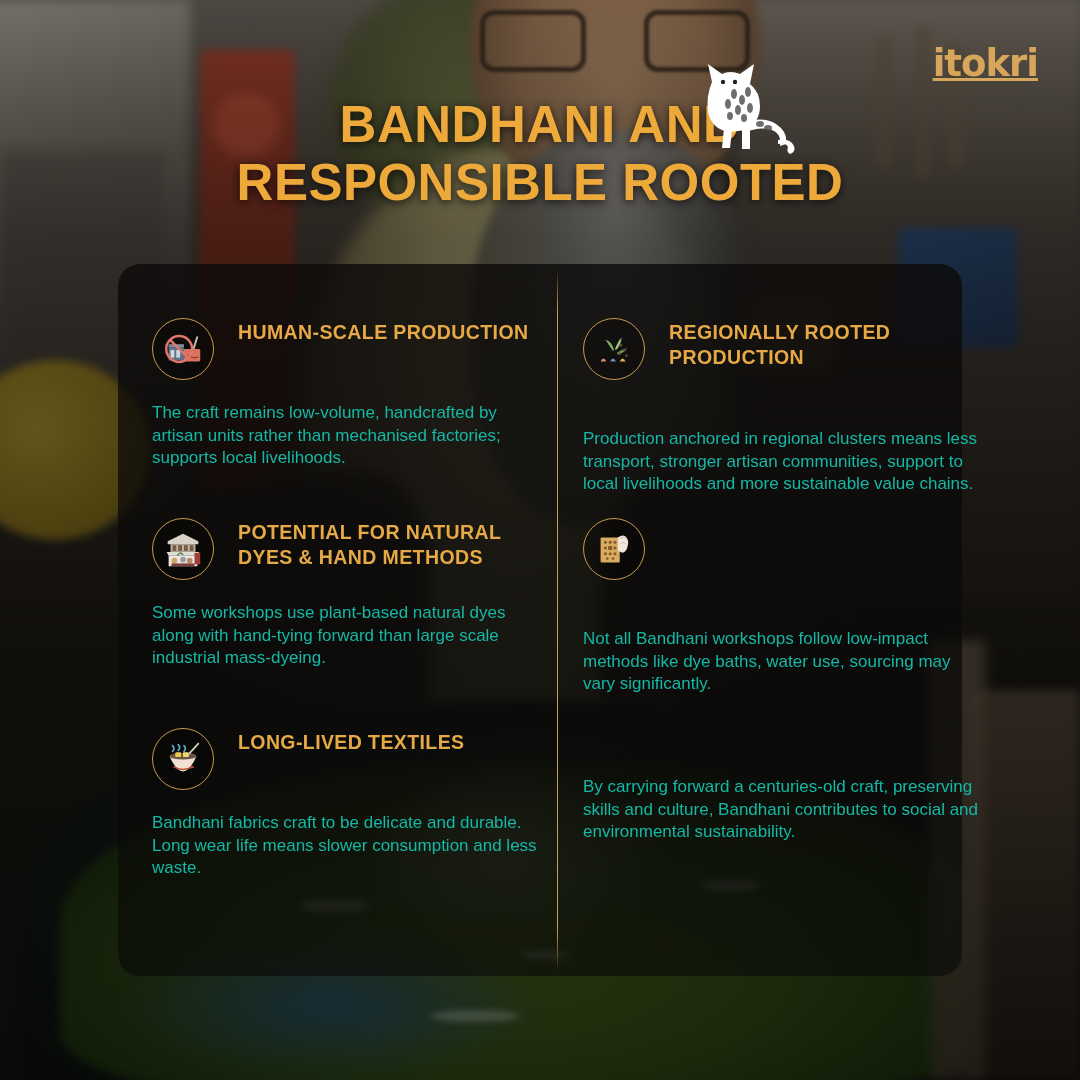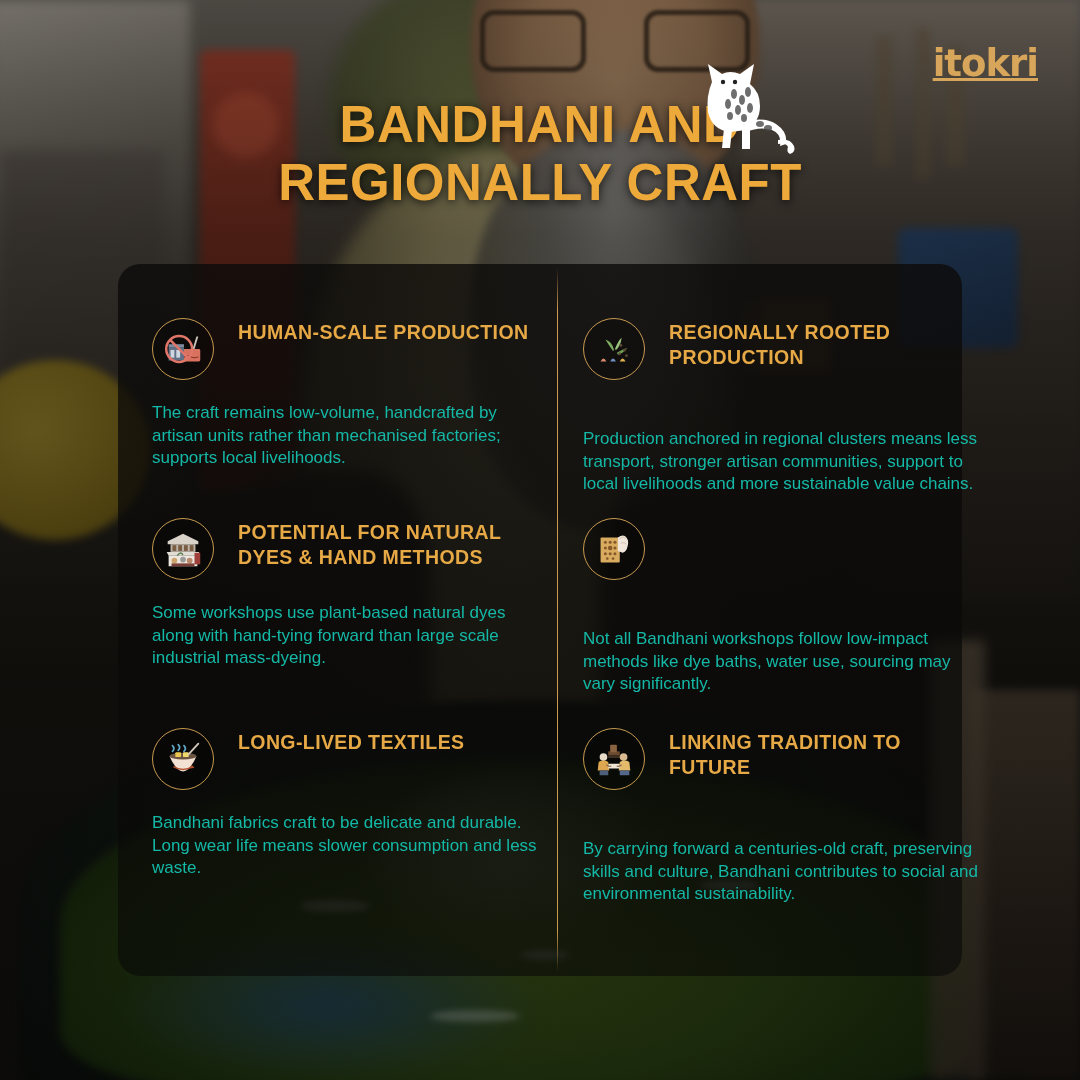--- a/index.html
+++ b/index.html
@@ -265,21 +265,21 @@
   <div class="bg-post2"></div>
   <div class="bg-shade"></div>
 </div>
 
 <div id="logo">
   <span class="logo-text">itokri</span>
 </div>
 
 <div id="title-wrap">
   <div class="title-line">BANDHANI AND</div>
-  <div class="title-line">REGIONALLY CRAFT</div>
+  <div class="title-line">RESPONSIBLE ROOTED</div>
 </div>
 
 <svg id="cat" viewBox="0 0 110 105">
   <g fill="#ffffff">
     <path d="M22 30 L18 12 L32 22 Q40 18 50 22 L64 12 L60 32 Q70 40 70 54 Q70 70 56 78 L40 80 Q22 78 18 60 Q16 44 22 30 Z"></path>
     <path d="M52 70 Q74 64 86 72 Q98 80 96 92 L90 94 Q92 82 82 78 Q70 74 56 80 Z"></path>
     <path d="M88 88 Q100 86 104 94 Q106 100 100 102 Q96 100 98 95 Q96 90 88 92 Z"></path>
     <path d="M34 76 L32 96 L40 96 L42 78 Z"></path>
     <path d="M52 78 L52 97 L60 97 L60 78 Z"></path>
   </g>
@@ -410,33 +410,14 @@
         <path d="M14 32 q10 6 20 0" stroke="#b5502f" stroke-width="1.6" fill="none"></path>
         <path d="M33 30 l3 3 l-4 1 Z" fill="#b5502f"></path>
       </svg>
     </div>
     <div class="card-title">LONG-LIVED TEXTILES</div>
   </div>
   <div class="card-body">Bandhani fabrics craft to be delicate and durable. Long wear life means slower consumption and less waste.</div>
 </div>
 
 <div class="card c5">
-  <div class="card-head">
-    <div class="icon-circle">
-      <svg viewBox="0 0 48 48" width="46" height="46">
-        <rect x="18" y="16" width="12" height="4" fill="#6b4a2d"></rect>
-        <rect x="20" y="9" width="7" height="8" rx="1" fill="#8a6440"></rect>
-        <rect x="18" y="20" width="14" height="3" fill="#3e2f22"></rect>
-        <circle cx="13" cy="22" r="4" fill="#e8dcc9"></circle>
-        <path d="M8 27 q5-3 10 0 l1 9 l-12 0 Z" fill="#dda64f"></path>
-        <path d="M9 36 l9 0 l0 5 l-9 0 Z" fill="#4d5f7a"></path>
-        <circle cx="34" cy="22" r="4" fill="#d9b98f"></circle>
-        <path d="M30 27 q5-3 10 0 l1 9 l-12 0 Z" fill="#e3bb6a"></path>
-        <path d="M30 36 l10 0 l0 5 l-10 0 Z" fill="#55688a"></path>
-        <rect x="18" y="29" width="12" height="5" rx="1" fill="#efe6d6"></rect>
-        <path d="M16 30 q4 3 5 1" stroke="#8a6a48" stroke-width="1.2" fill="none"></path>
-        <path d="M32 30 q-4 3 -5 1" stroke="#8a6a48" stroke-width="1.2" fill="none"></path>
-      </svg>
-    </div>
-    <div class="card-title">LINKING TRADITION TO FUTURE</div>
-  </div>
   <div class="card-body">By carrying forward a centuries-old craft, preserving skills and culture, Bandhani contributes to social and environmental sustainability.</div>
 </div>
 
 </body></html>

